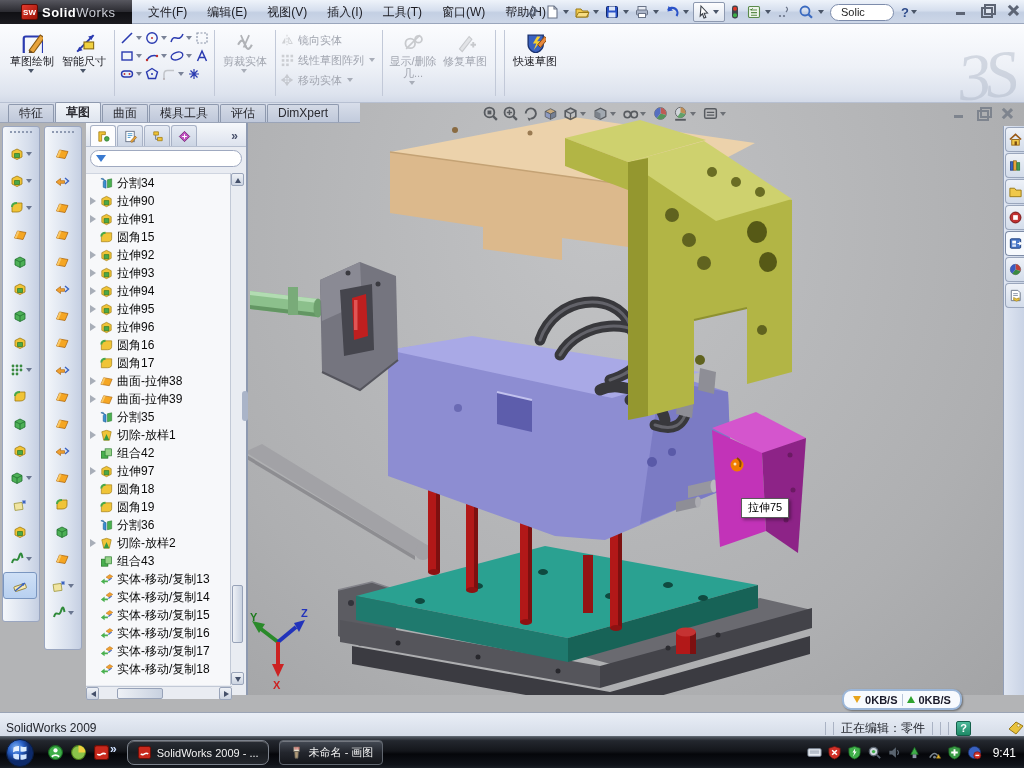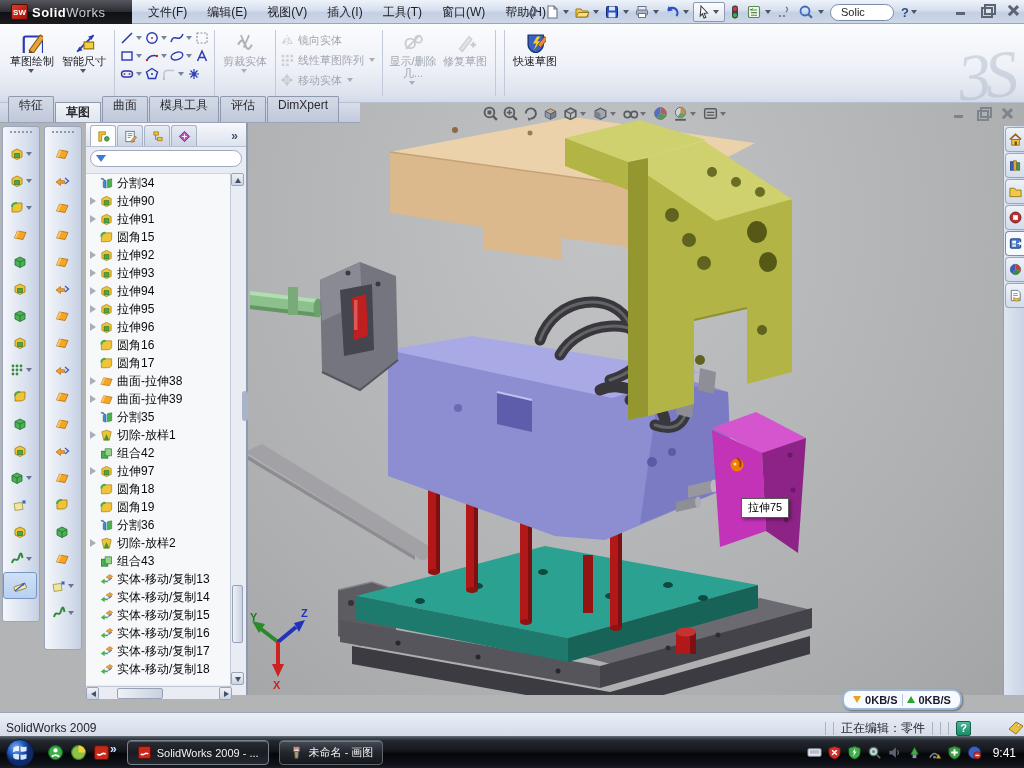--- a/index.html
+++ b/index.html
@@ -5,21 +5,21 @@
   * { margin:0; padding:0; box-sizing:border-box; }
   html,body { width:1024px; height:768px; overflow:hidden; background:#000;
     font-family:"Liberation Sans","DejaVu Sans",sans-serif; }
   #app { position:relative; width:1024px; height:768px; overflow:hidden; background:#b3b4b6; }
   .abs { position:absolute; }
 
   
   #titlebar { left:0; top:0; width:1024px; height:24px;
     background:linear-gradient(#eef3fa,#d6dfee 45%,#c3cfe3 55%,#cdd7e8); border-bottom:1px solid #9aa6bc; }
   #logoblock { left:0; top:0; width:132px; height:24px;
-    background:linear-gradient(#57575f,#2a2a30 50%,#101014 52%,#1b1b20); display:flex; align-items:center; padding-left:11px; }
+    background:linear-gradient(#57575f,#2a2a30 50%,#101014 52%,#1b1b20); display:flex; align-items:center; padding-left:21px; }
   .sw-cube { width:17px; height:16px; background:linear-gradient(135deg,#e33b2e,#9c1409); border:1px solid #5e0a04;
     border-radius:2px; color:#fff; font-size:8px; font-weight:bold; display:flex; align-items:center; justify-content:center; }
   .logo-text { margin-left:4px; font-size:13px; letter-spacing:.5px; }
   .logo-bold { color:#fff; font-weight:bold; } .logo-light { color:#c9ccd4; }
   #menubar { left:138px; top:0; height:24px; display:flex; align-items:center; }
   .menu-item { padding:0 10px; font-size:12px; color:#1c1c22; line-height:24px; cursor:default; }
   #qtools { left:524px; top:2px; height:20px; display:flex; align-items:center; gap:1px; }
   .qt { width:18px; height:18px; display:flex; align-items:center; justify-content:center; }
   .qt svg { display:block; }
   .dd { width:0; height:0; border-left:3px solid transparent; border-right:3px solid transparent; border-top:4px solid #4a5568; margin:0 3px 0 1px; }
@@ -53,21 +53,21 @@
   .ent-cell { display:flex; align-items:center; }
   .ent-cell .dd { border-top-color:#7a8398; margin:0 1px; }
   .rib-stack { display:flex; flex-direction:column; justify-content:flex-start; padding-top:6px; gap:4px; }
   .stack-row { display:flex; align-items:center; gap:4px; height:16px; }
   .stack-row .lb { font-size:11px; color:#a2a6b0; white-space:nowrap; }
   #watermark { right:12px; top:22px; font-size:66px; font-style:italic; font-family:"Liberation Serif",serif;
     color:rgba(168,177,192,.42); transform:rotate(-6deg); letter-spacing:-6px; line-height:60px; }
 
   
   #tabrow { left:0; top:103px; width:360px; height:20px; background:linear-gradient(#d8deea,#c2cbdc); display:flex; align-items:flex-end; padding-left:8px; border-bottom:1px solid #9aa4b8; z-index:5; }
-  .ctab { height:26px; line-height:17px; padding:0 10px; font-size:12px; color:#2a2a30; background:linear-gradient(#d4dae6,#bfc8da);
+  .ctab { height:18px; line-height:17px; padding:0 10px; font-size:12px; color:#2a2a30; background:linear-gradient(#d4dae6,#bfc8da);
     border:1px solid #8e99ae; border-bottom:none; margin-right:1px; border-radius:2px 2px 0 0; }
   .ctab.active { background:linear-gradient(#f2f5f9,#dfe5ef); font-weight:bold; height:20px; line-height:19px; }
 
   
   .strip { background:linear-gradient(90deg,#f4f7fb,#d6deec 70%,#c5cfe2); border:1px solid #9aa6c0; border-radius:3px; z-index:4; }
   .grip { width:22px; height:3px; margin:4px auto 6px auto; border-top:2px dotted #8e9ab2; }
   .tool-cell { width:34px; height:27px; display:flex; align-items:center; justify-content:center; gap:1px; }
   .tool-cell .dd { border-top-color:#6a7690; margin:0; }
   .tool-cell.pressed { background:linear-gradient(#cfe0f6,#b8d0f0); border:1px solid #7a96c0; border-radius:3px; }
 
@@ -146,21 +146,21 @@
   
   #taskbar { left:0; top:736px; width:1024px; height:32px;
     background:linear-gradient(#4e555e,#23272e 12%,#14161b 45%,#05060a 55%,#101319 90%,#1b1f26); border-top:1px solid #5d656f;
     display:flex; align-items:center; z-index:9; }
   #startorb { width:30px; height:30px; margin-left:5px; }
   .ql { display:flex; align-items:center; gap:6px; margin-left:12px; }
   .ql-chev { color:#cfe0ff; font-size:12px; font-weight:bold; transform:translateY(-4px); }
   .taskbtn { height:25px; display:flex; align-items:center; gap:5px; padding:0 9px; margin-left:10px; border-radius:4px;
     background:linear-gradient(#454b55,#23262d 50%,#15171c); border:1px solid #60666f; color:#f2f2f2; font-size:11px;
     max-width:185px; white-space:nowrap; overflow:hidden; box-shadow:inset 0 1px 0 rgba(255,255,255,.25); }
-  .taskbtn.active { background:linear-gradient(#2a2e35,#191c21 50%,#24272d); border-color:#7c828c; }
+  .taskbtn.active { background:linear-gradient(#2a2e35,#191c21 50%,#24272d); border-color:#7c828c;border-radius:7px; }
   #tray { margin-left:auto; display:flex; align-items:center; gap:5px; padding-right:8px; }
   #clock { color:#fff; font-size:12px; margin-left:6px; }
 
   .ttip-shadow { box-shadow:1px 1px 2px rgba(0,0,0,.4); }
   svg { display:block; }
 </style>
 </head>
 <body>
 
 <div id="app">

